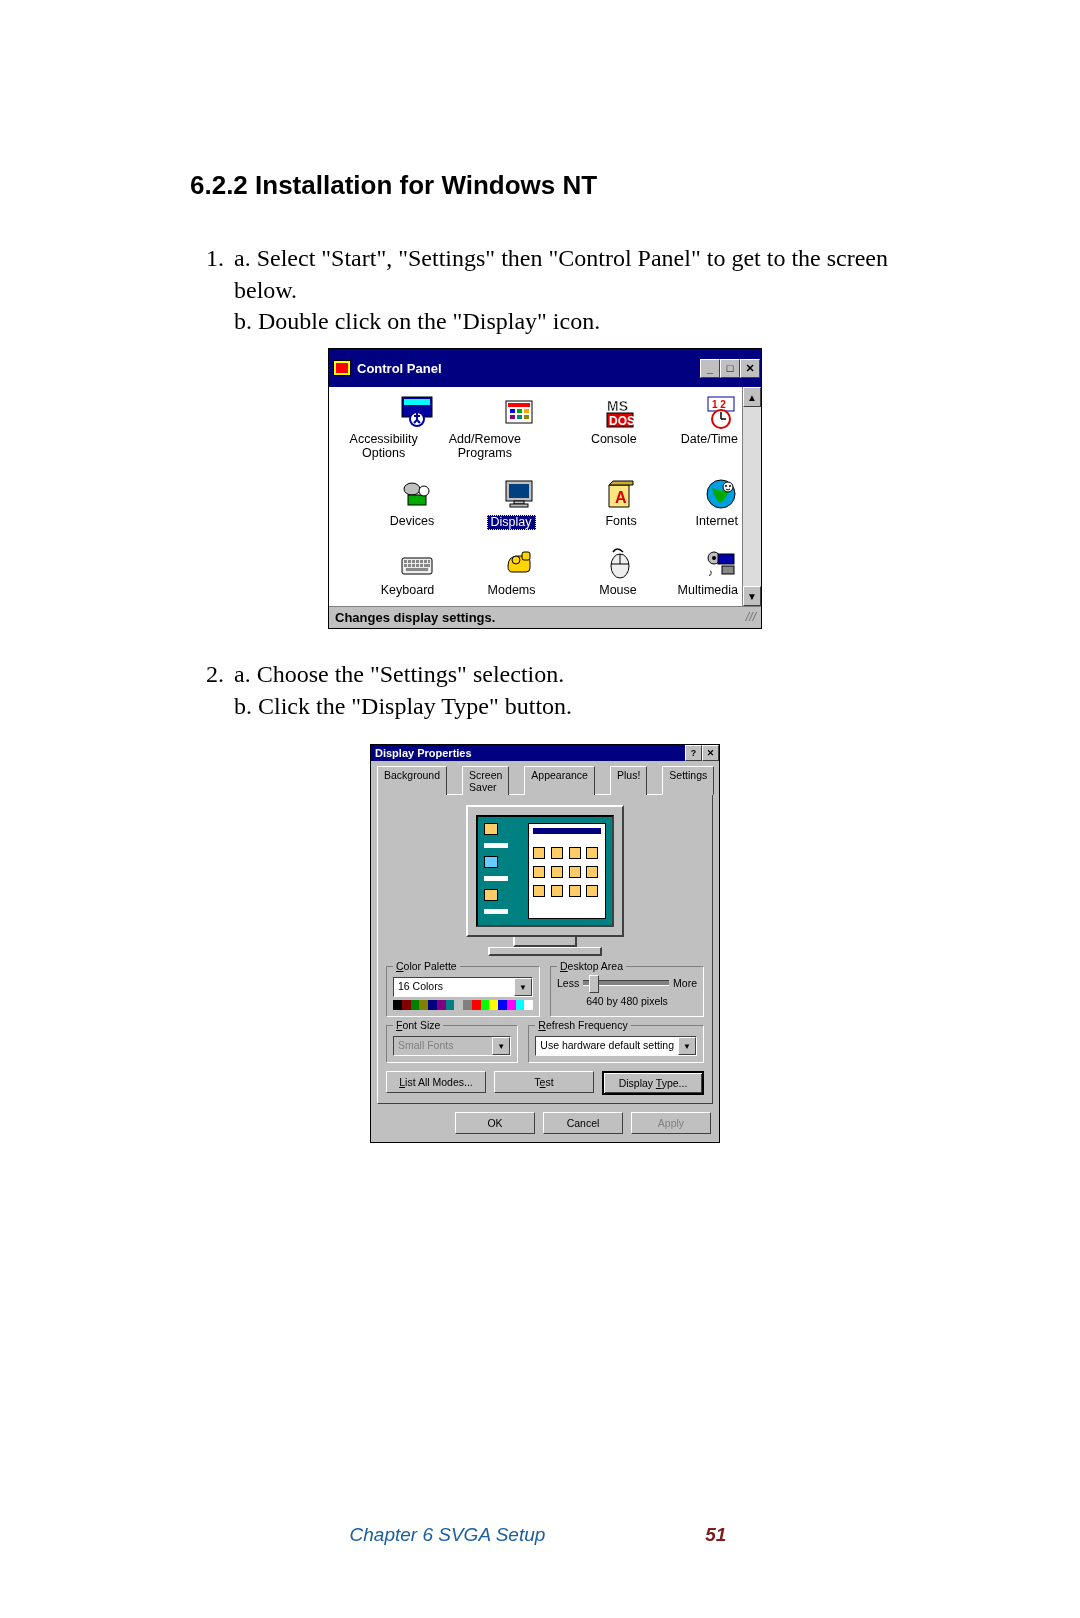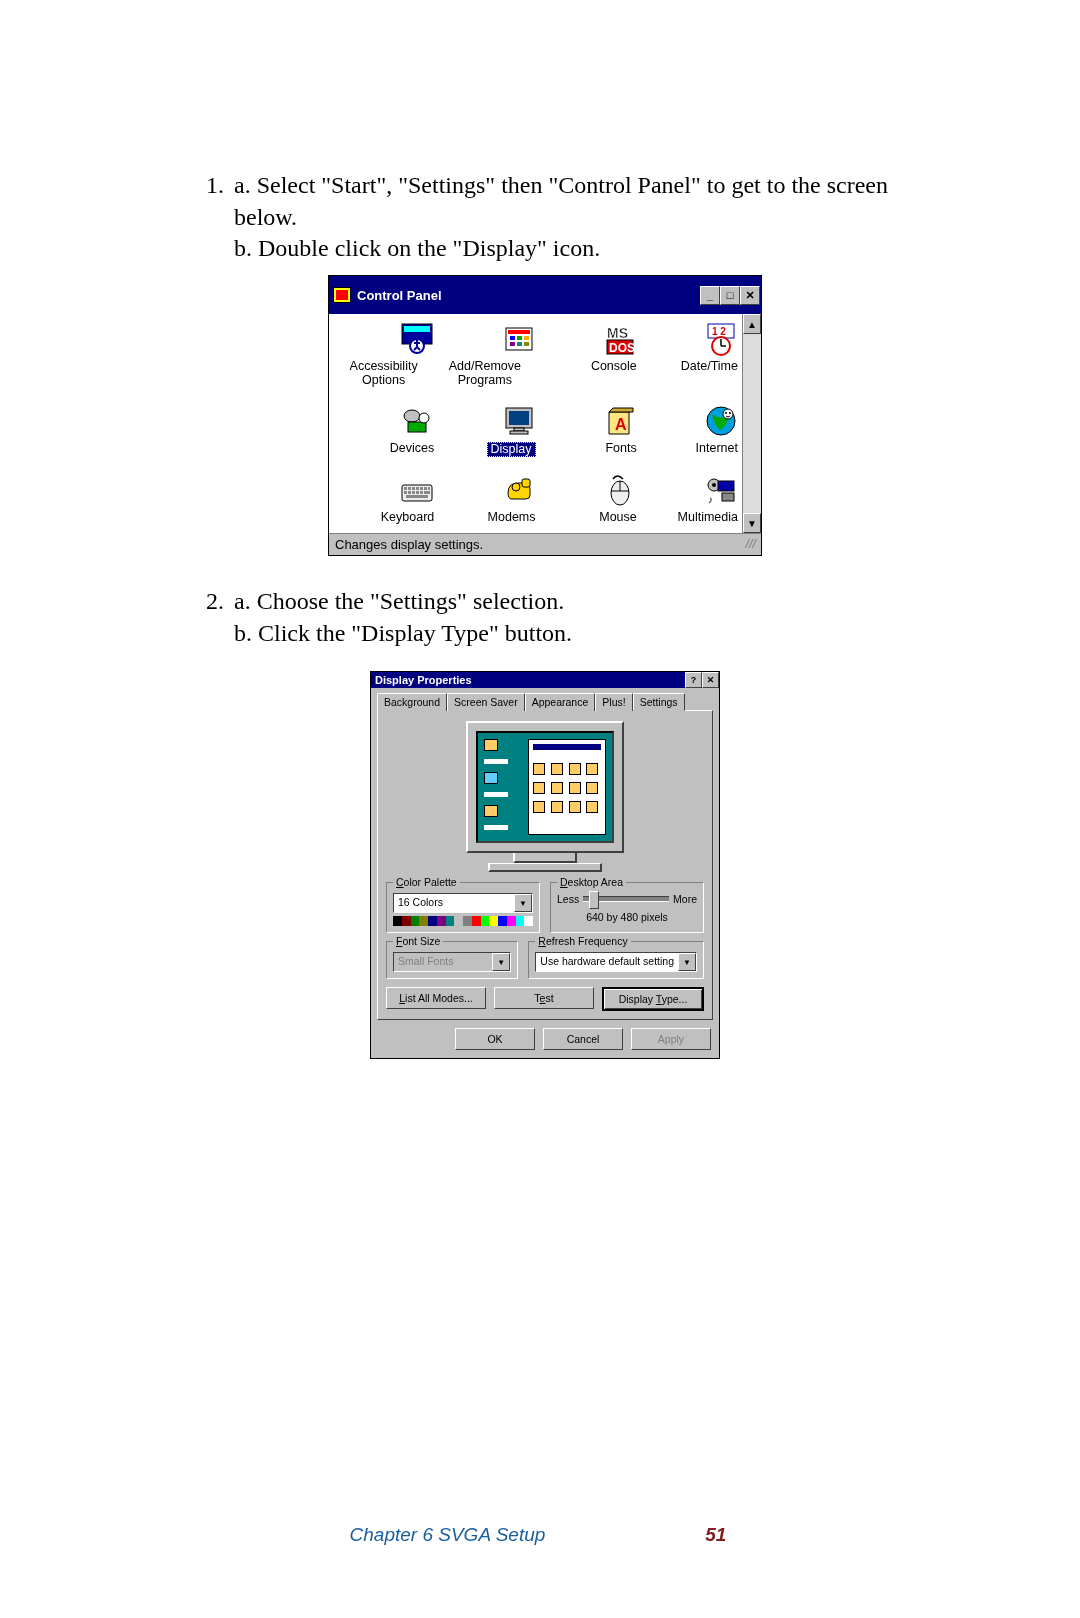--- a/index.html
+++ b/index.html
@@ -130,20 +130,21 @@
     font-size:10px;
   }
   .vs-track { flex:1; }
   .statusbar {
     background:#c0c0c0;
     border-top:1px solid #808080;
     font-size: 13px;
     padding: 3px 6px;
     display:flex;
     justify-content: space-between;
+    font-weight: bold;
   }
   .grip {
     font-size: 11px; color:#808080; font-family: monospace;
     letter-spacing: -3px;
   }
 
   
   .dp-dialog {
     width: 348px;
     margin: 22px auto 0 auto;
@@ -160,21 +161,21 @@
   .dp-titlebar .title-text{flex:1;}
   .dp-tb-btns{display:flex;}
   .dp-tb-btn{
     width:15px;height:14px;background:#c0c0c0;
     border-top:1px solid #fff;border-left:1px solid #fff;
     border-right:1px solid #404040;border-bottom:1px solid #404040;
     font-size:9px;display:flex;align-items:center;justify-content:center;
     color:#000;
   }
   .dp-tabs {
-    display:flex; padding: 4px 6px 0 6px; gap:0;
+    display:flex; padding: 4px 6px 0 6px; gap:15px;
   }
   .dp-tab {
     border-top:1px solid #fff; border-left:1px solid #fff; border-right:1px solid #404040;
     padding: 2px 6px; background:#c0c0c0; font-size:10.5px;
     position:relative; top:1px;
   }
   .dp-tab.active {
     border-bottom: 1px solid #c0c0c0;
     font-size:10.5px;
     z-index:2;
@@ -283,20 +284,21 @@
     font-style: italic;
     font-size: 19px;
   }
   .footer .chap{color:#1a5fa0;}
   .footer .pnum{color:#7f1d1d;font-weight:bold;}
 </style>
 </head>
 <body>
 
 <div class="page">
+  <div class="section-title">6.2.2 Installation for Windows NT</div>
 
   <div class="step">
     <div class="step-num">1.</div>
     <div class="step-body">
       <div>a. Select "Start", "Settings" then "Control Panel" to get to the screen below.</div>
       <div>b. Double click on the "Display" icon.</div>
     </div>
   </div>
 
   <div class="cp-window">

